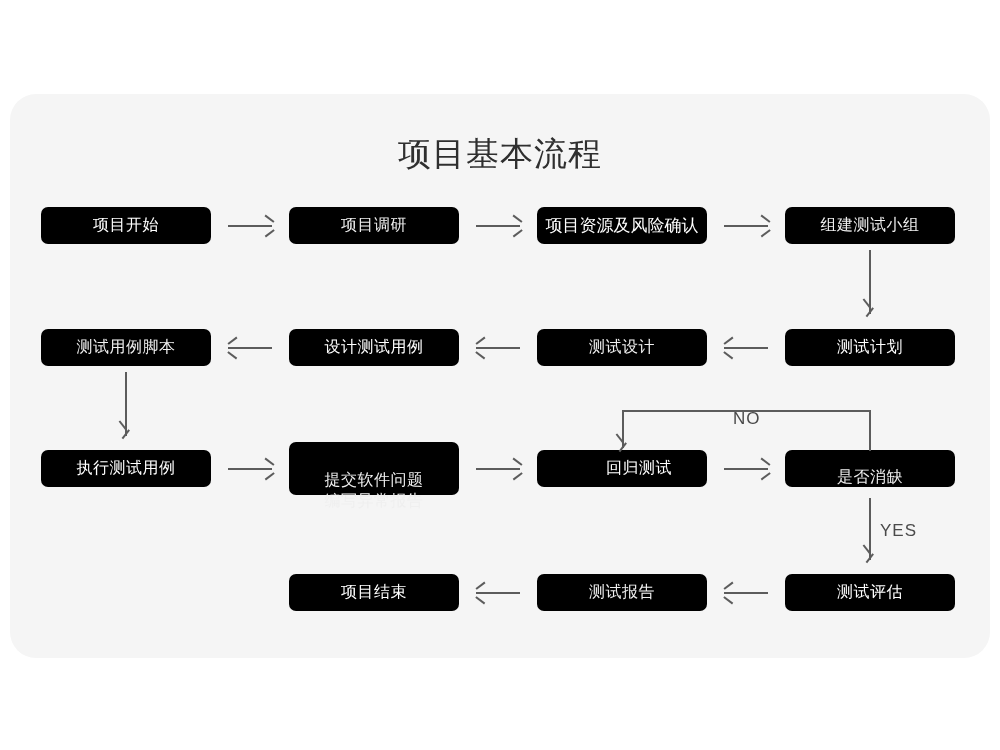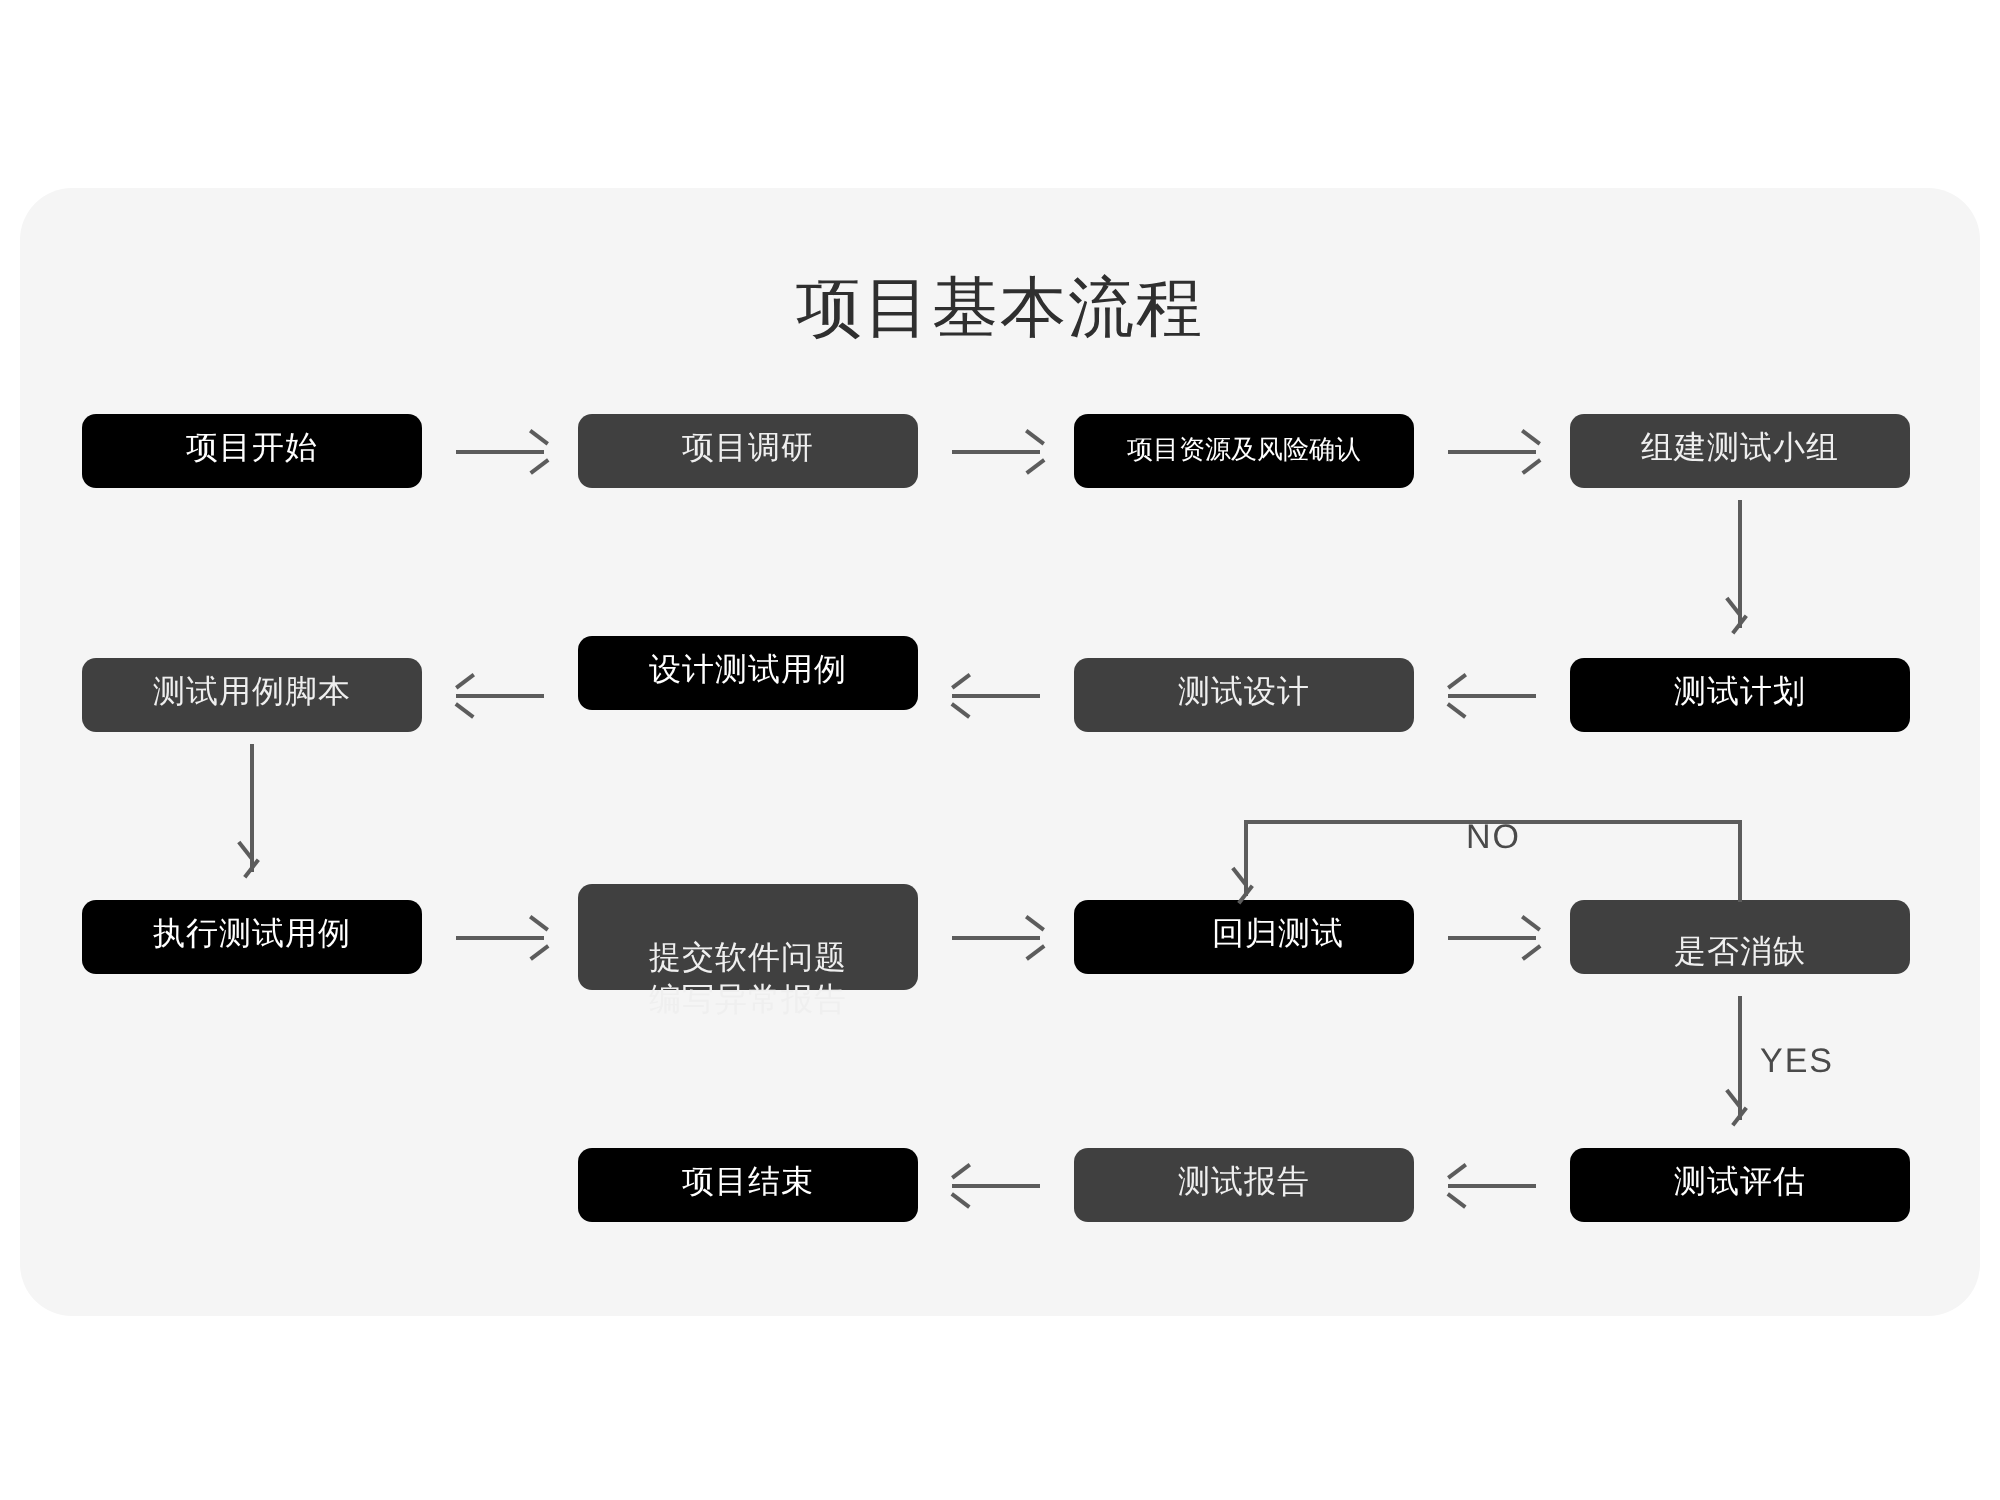--- a/index.html
+++ b/index.html
@@ -52,22 +52,22 @@
     text-align: center;
     color: #ffffff;
     font-size: 16px;
     line-height: 1.28;
     letter-spacing: 0.5px;
     font-family: "Liberation Sans", "DejaVu Sans", sans-serif;
     user-select: none;
   }
 
   .node.purple { background: #000000; }
-  .node.gray   { background: #404040; color: #efefef; }
-  .node.tight  { font-size: 13px; letter-spacing: 0px; }
+  .node.gray   { background: #000000; color: #efefef; }
+  .node.tight  { font-size: 17px; letter-spacing: 0px; }
 
   
   .hline, .vline {
     position: absolute;
     background: #5c5c5c;
   }
   .hline { height: 1.6px; }
   .vline { width: 1.6px; }
   
   .chev {
@@ -131,21 +131,21 @@
     <div>
       <div class="vline" style="left:859px; top:156px; height:64px;"></div>
       <div class="chev" style="left:852px; top:213px; transform: rotate(-52deg); transform-origin: right center;"></div>
       <div class="chev" style="left:860px; top:213px; transform: rotate(-128deg); transform-origin: left center;"></div>
     </div>
 
     <div class="node gray" style="left:31px; top:235px; width:170px; height:37px;">
       <span>测试用例脚本</span>
     </div>
 
-    <div class="node purple" style="left:279px; top:224px; width:170px; height:37px;">
+    <div class="node purple" style="left:279px; top:235px; width:170px; height:37px;">
       <span>设计测试用例</span>
     </div>
 
     <div class="node gray" style="left:527px; top:235px; width:170px; height:37px;">
       <span>测试设计</span>
     </div>
 
     <div class="node purple" style="left:775px; top:235px; width:170px; height:37px;">
       <span>测试计划</span>
     </div>

